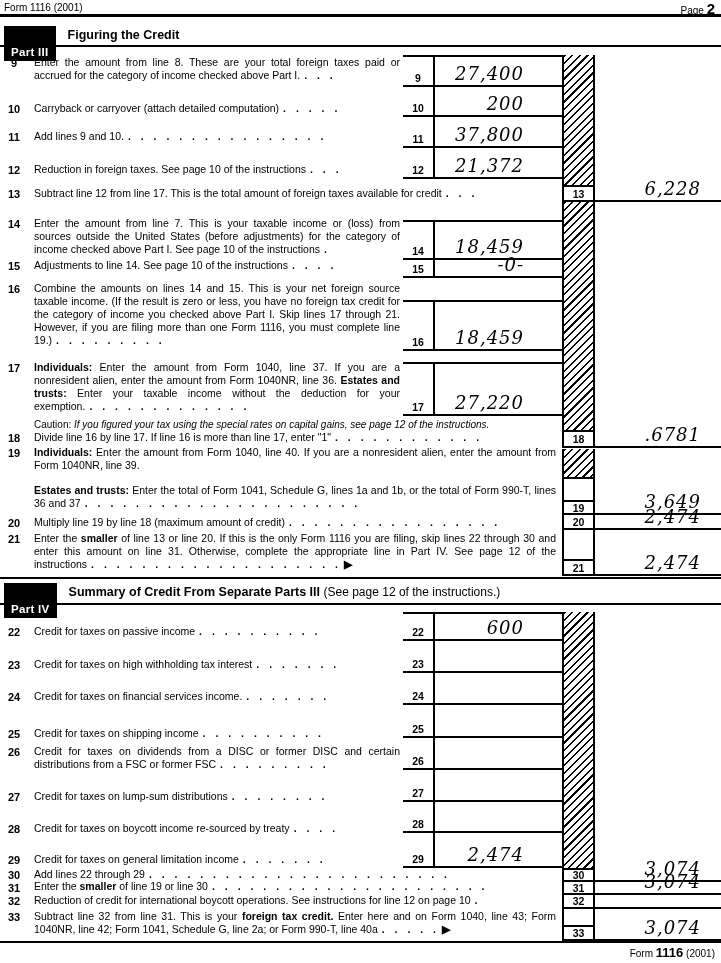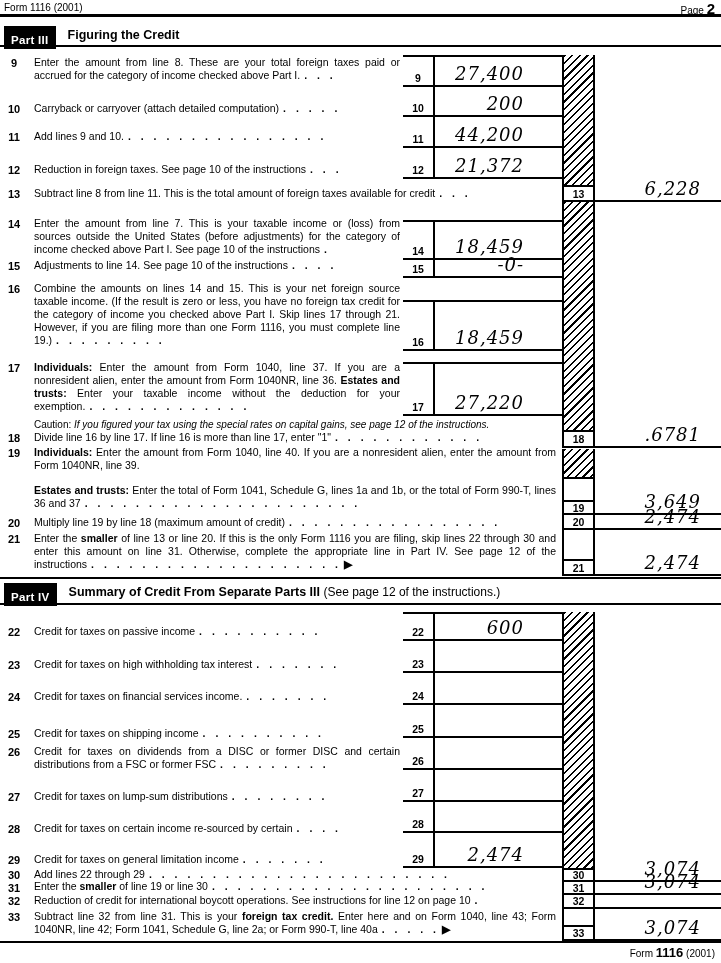--- a/index.html
+++ b/index.html
@@ -27,21 +27,21 @@
   .orow{display:flex;border-bottom:2px solid #000}
   .orow .onum{width:33px;border-left:2px solid #000;border-right:2px solid #000;display:flex;align-items:center;justify-content:center;font-weight:bold;font-size:10.5px}
   .orow.first .onum{border-top:2px solid #000}
   .orow .oval{flex:1;display:flex;align-items:flex-end;justify-content:flex-end;padding:0 20px 1px 0}
   
   .hatch{position:absolute;left:562px;width:33px;border-left:2px solid #000;border-right:2px solid #000;
          background:repeating-linear-gradient(135deg,#000 0 1.6px,#fff 1.6px 5.4px)}
   .wcell{position:absolute;left:562px;width:33px;border-left:2px solid #000;border-right:2px solid #000;background:#fff}
   
   .partbar{position:absolute;left:4px;display:flex;align-items:flex-start;gap:12px}
-  .badge{background:#000;color:#fff;font-weight:bold;font-size:11.5px;padding:8px 7px 3px;letter-spacing:.3px}
+  .badge{background:#000;color:#fff;font-weight:bold;font-size:11.5px;padding:20px 7px 3px;letter-spacing:.3px}
   .ptitle{font-weight:bold;font-size:12.5px;padding-top:2px;white-space:nowrap}
   .psub{font-weight:normal;font-size:12px}
   
   .hdrL{position:absolute;left:4px;top:2px;font-size:10px}
   .hdrR{position:absolute;right:6px;top:0;font-size:10px}
   .hdrR .pg{font-weight:bold;font-size:15px}
   .ftr{position:absolute;right:6px;top:945px;font-size:10px}
   .ftr .fn{font-weight:bold;font-size:13px}
 </style>
 </head>
@@ -68,21 +68,21 @@
   <div class="num" style="top:103px">10</div>
   <div class="desc n" style="top:102px"><span>Carryback or carryover (attach detailed computation)</span><span class="dots">. . . . .</span></div>
 
   <div class="num" style="top:131px">11</div>
   <div class="desc n" style="top:130px"><span>Add lines 9 and 10.</span><span class="dots">. . . . . . . . . . . . . . . .</span></div>
 
   <div class="num" style="top:164px">12</div>
   <div class="desc n" style="top:163px"><span>Reduction in foreign taxes. See page 10 of the instructions</span><span class="dots">. . .</span></div>
 
   <div class="num" style="top:188px">13</div>
-  <div class="desc w" style="top:187px"><span>Subtract line 8 from line 11. This is the total amount of foreign taxes available for credit</span><span class="dots">. . .</span></div>
+  <div class="desc w" style="top:187px"><span>Subtract line 12 from line 17. This is the total amount of foreign taxes available for credit</span><span class="dots">. . .</span></div>
 
   <div class="num" style="top:218px">14</div>
   <div class="desc n" style="top:217px"><span>Enter the amount from line 7. This is your taxable income or (loss) from sources outside the United States (before adjustments) for the category of income checked above Part I. See page 10 of the instructions</span><span class="dots">.</span></div>
 
   <div class="num" style="top:260px">15</div>
   <div class="desc n" style="top:259px"><span>Adjustments to line 14. See page 10 of the instructions</span><span class="dots">. . . .</span></div>
 
   <div class="num" style="top:283px">16</div>
   <div class="desc n" style="top:282px"><span>Combine the amounts on lines 14 and 15. This is your net foreign source taxable income. (If the result is zero or less, you have no foreign tax credit for the category of income you checked above Part I. Skip lines 17 through 21. However, if you are filing more than one Form 1116, you must complete line 19.)</span><span class="dots">. . . . . . . . .</span></div>
 
@@ -113,21 +113,21 @@
     </div>
     <div class="irow" style="height:30px">
       <div class="inum">10</div>
       <div class="ival">
           <span class="val">200</span>
         </div>
     </div>
     <div class="irow" style="height:31px">
       <div class="inum">11</div>
       <div class="ival">
-          <span class="val">44,200</span>
+          <span class="val">37,800</span>
         </div>
     </div>
     <div class="irow" style="height:31px">
       <div class="inum">12</div>
       <div class="ival">
           <span class="val">21,372</span>
         </div>
     </div>
   </div>
 
@@ -234,21 +234,21 @@
   <div class="num" style="top:728px">25</div>
   <div class="desc n" style="top:727px"><span>Credit for taxes on shipping income</span><span class="dots">. . . . . . . . . .</span></div>
 
   <div class="num" style="top:746px">26</div>
   <div class="desc n" style="top:745px"><span>Credit for taxes on dividends from a DISC or former DISC and certain distributions from a FSC or former FSC</span><span class="dots">. . . . . . . . .</span></div>
 
   <div class="num" style="top:791px">27</div>
   <div class="desc n" style="top:790px"><span>Credit for taxes on lump-sum distributions</span><span class="dots">. . . . . . . .</span></div>
 
   <div class="num" style="top:823px">28</div>
-  <div class="desc n" style="top:822px"><span>Credit for taxes on certain income re-sourced by certain</span><span class="dots">. . . .</span></div>
+  <div class="desc n" style="top:822px"><span>Credit for taxes on boycott income re-sourced by treaty</span><span class="dots">. . . .</span></div>
 
   <div class="num" style="top:854px">29</div>
   <div class="desc n" style="top:853px"><span>Credit for taxes on general limitation income</span><span class="dots">. . . . . . .</span></div>
 
   <div class="igroup" style="top:612px">
     <div class="irow" style="height:27px">
       <div class="inum">22</div>
       <div class="ival">
           <span class="val">600</span>
         </div>

